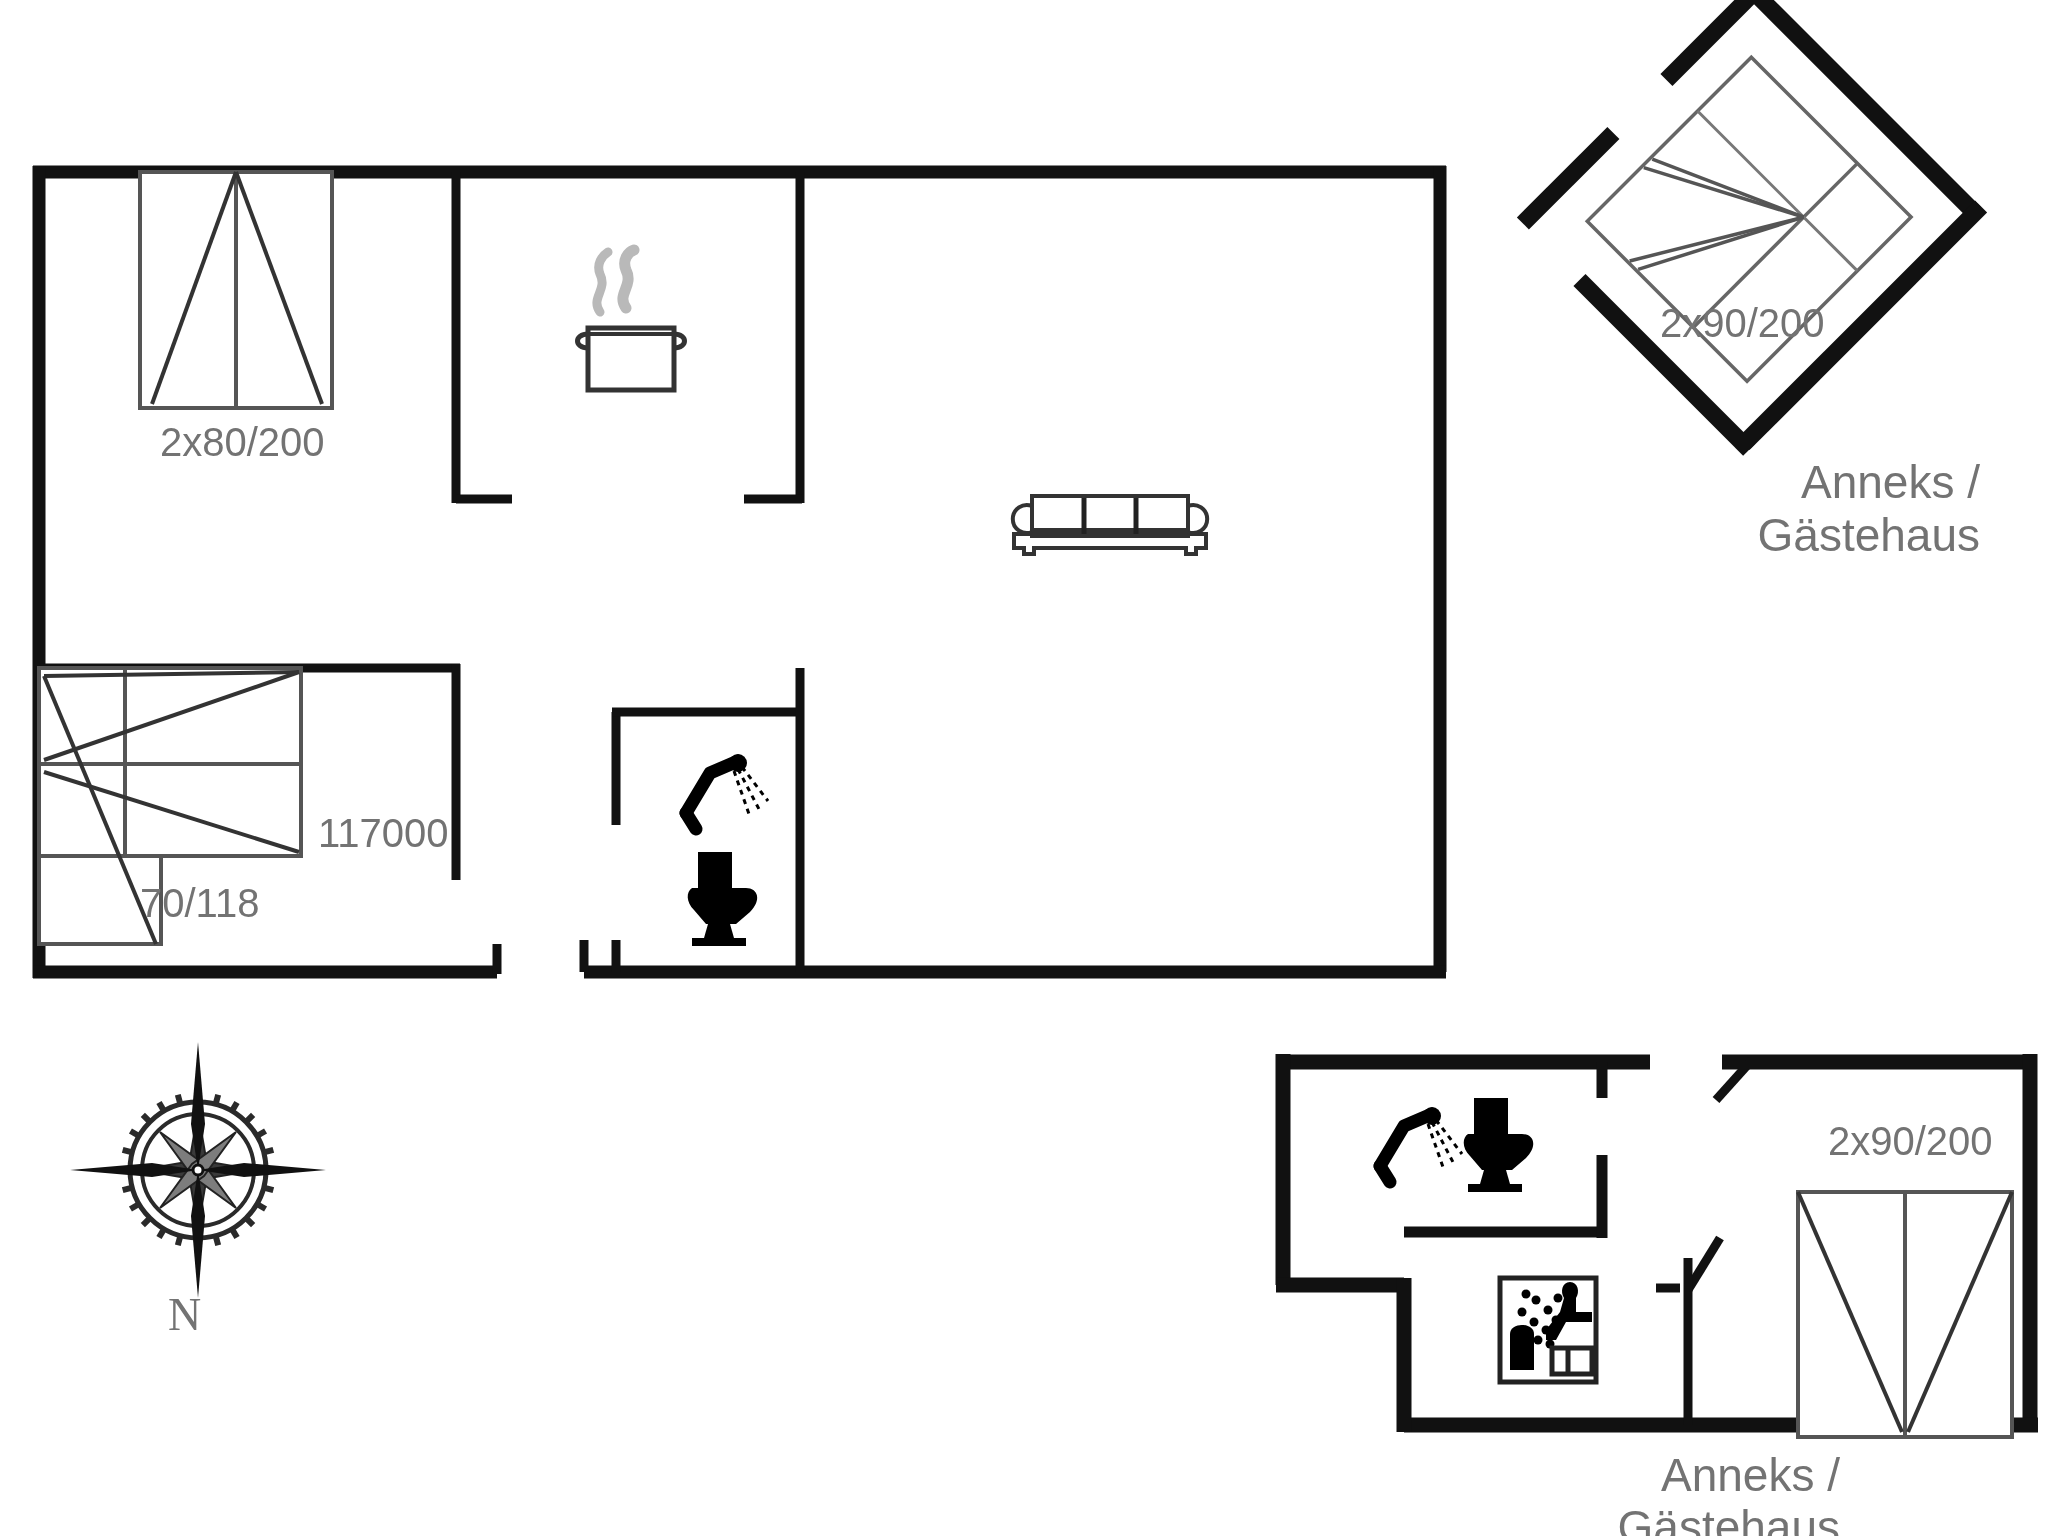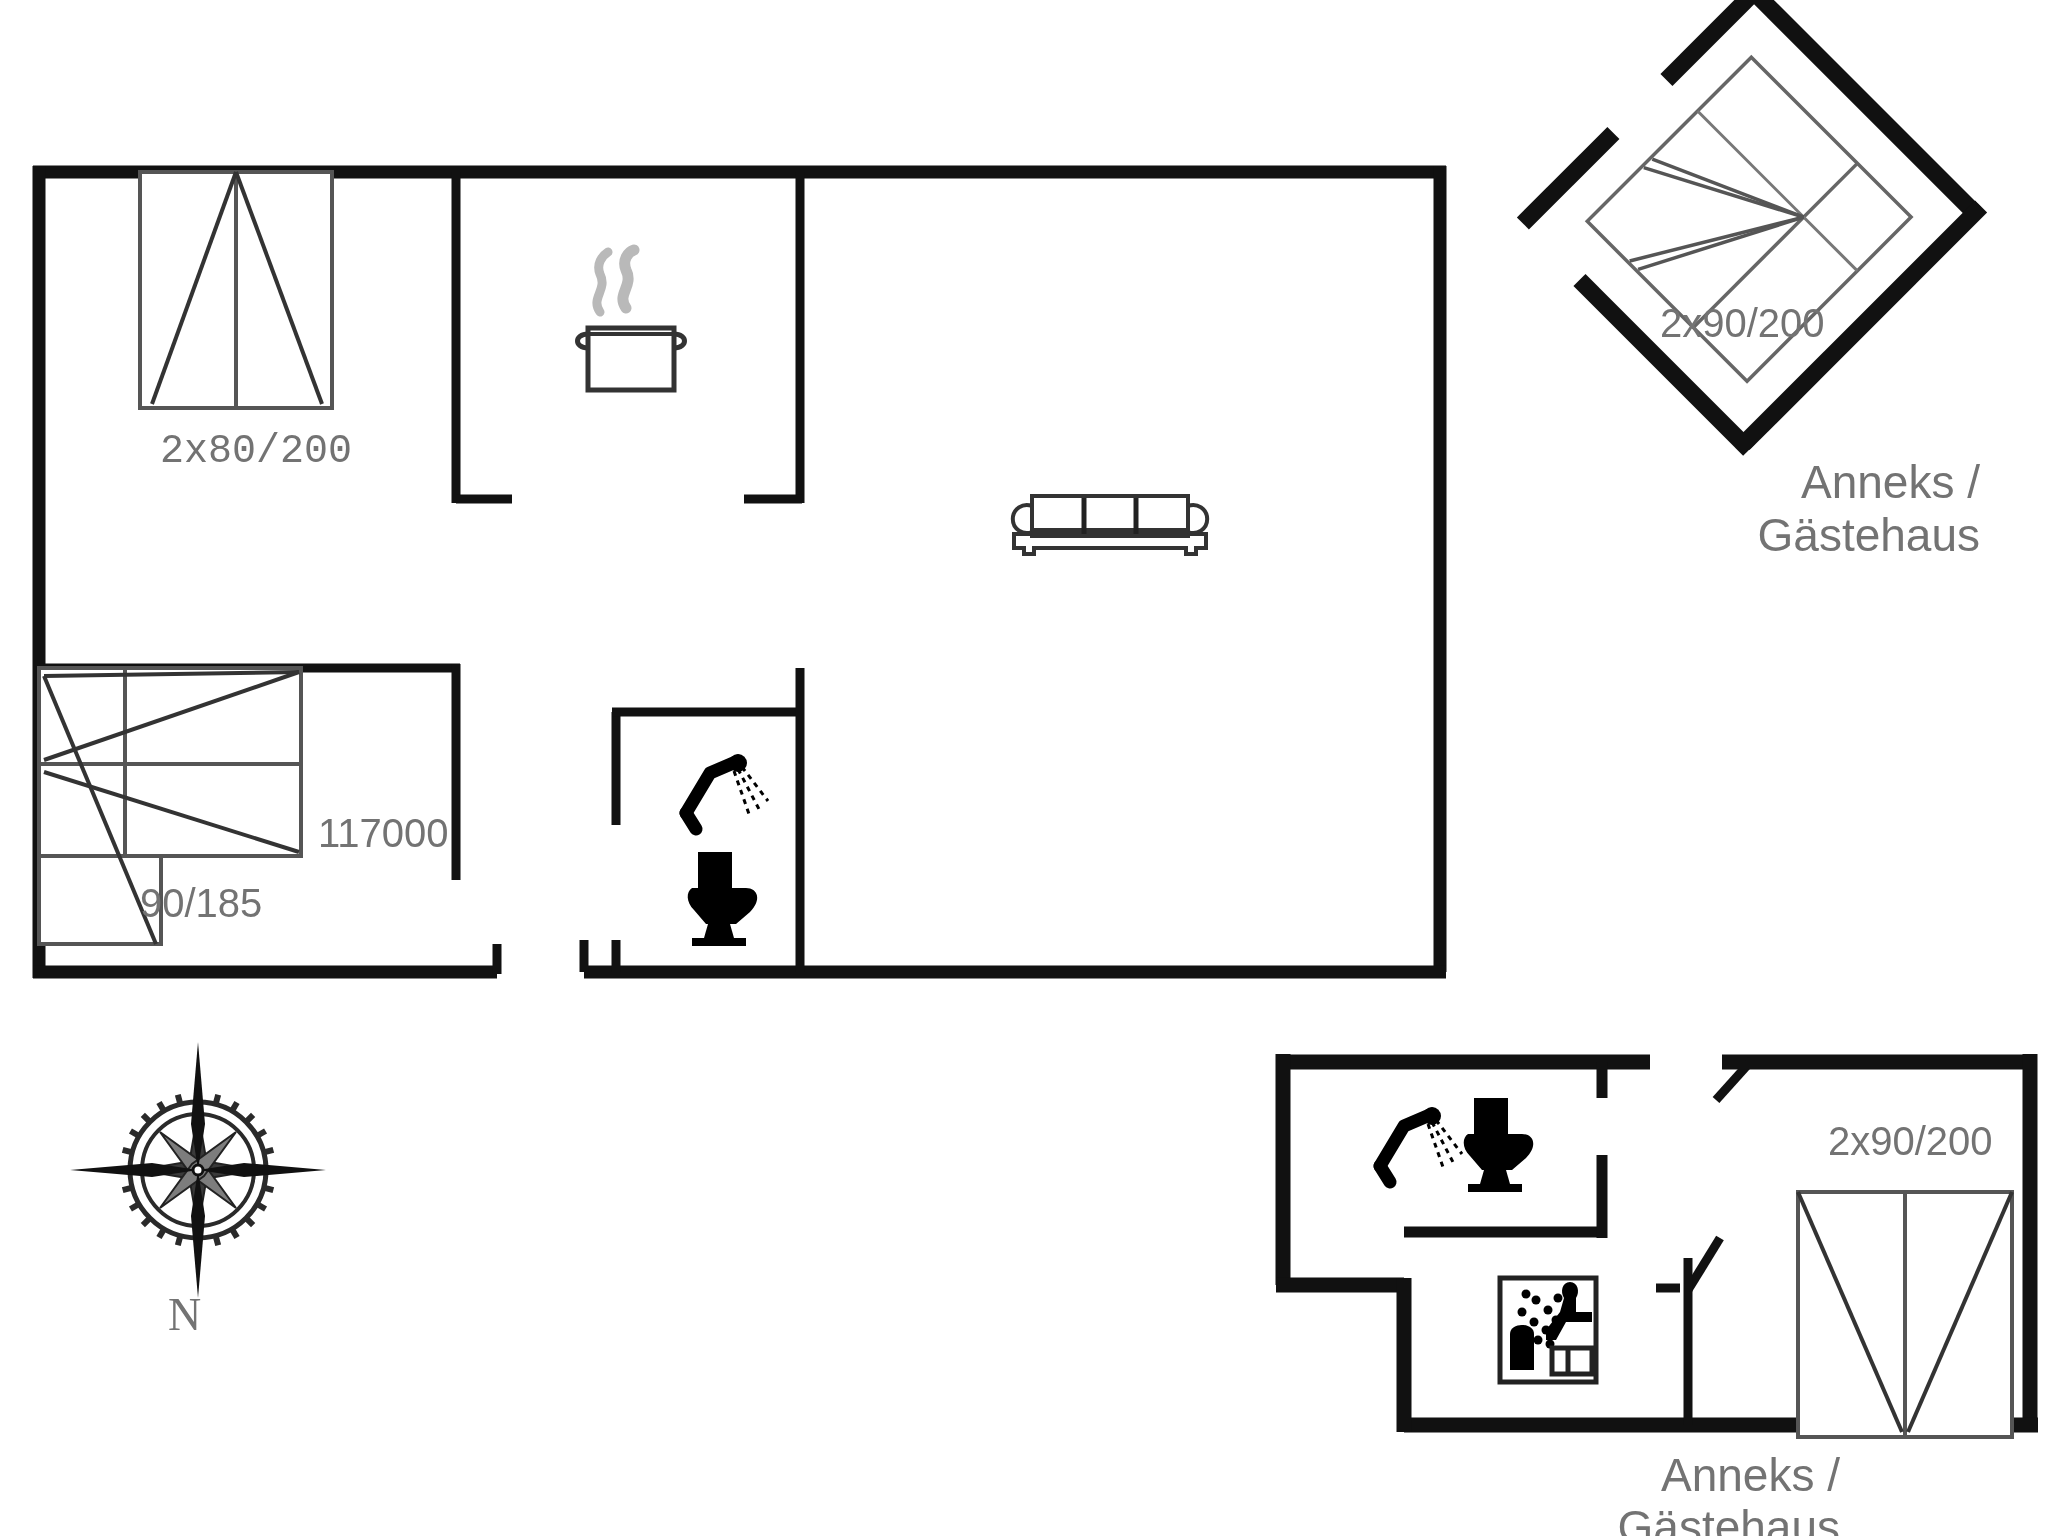--- a/index.html
+++ b/index.html
@@ -286,25 +286,25 @@
       <g fill="#111">
         <path d="M0,-128 L7,-46 L0,0 L-7,-46 Z"></path>
         <path d="M0,128 L7,46 L0,0 L-7,46 Z"></path>
         <path d="M-128,0 L-46,7 L0,0 L-46,-7 Z"></path>
         <path d="M128,0 L46,7 L0,0 L46,-7 Z"></path>
       </g>
       <circle r="5" fill="#fff" stroke="#111" stroke-width="3"></circle>
     </g>
   </svg>
 
-  <div class="lbl lbl-dim" style="left:160px;top:428px;font-family:Liberation Mono, monospace;">2x80/200</div>
+  <div class="lbl lbl-dim" style="left:160px;top:419px;">2x80/200</div>
 
   <div class="lbl lbl-dim" style="left:318px;top:810px;">117000</div>
 
-  <div class="lbl lbl-dim" style="left:140px;top:880px;">90/185</div>
+  <div class="lbl lbl-dim" style="left:140px;top:880px;">70/118</div>
 
   <div class="lbl lbl-dim" style="left:1660px;top:300px;">2x90/200</div>
 
   <div class="lbl lbl-cap" style="left:1560px;top:455px;width:420px;">Anneks /</div>
   <div class="lbl lbl-cap" style="left:1560px;top:508px;width:420px;">Gästehaus</div>
 
   <div class="lbl lbl-dim" style="left:1828px;top:1118px;">2x90/200</div>
 
   <div class="lbl lbl-cap" style="left:1420px;top:1448px;width:420px;">Anneks /</div>
   <div class="lbl lbl-cap" style="left:1420px;top:1500px;width:420px;">Gästehaus</div>

